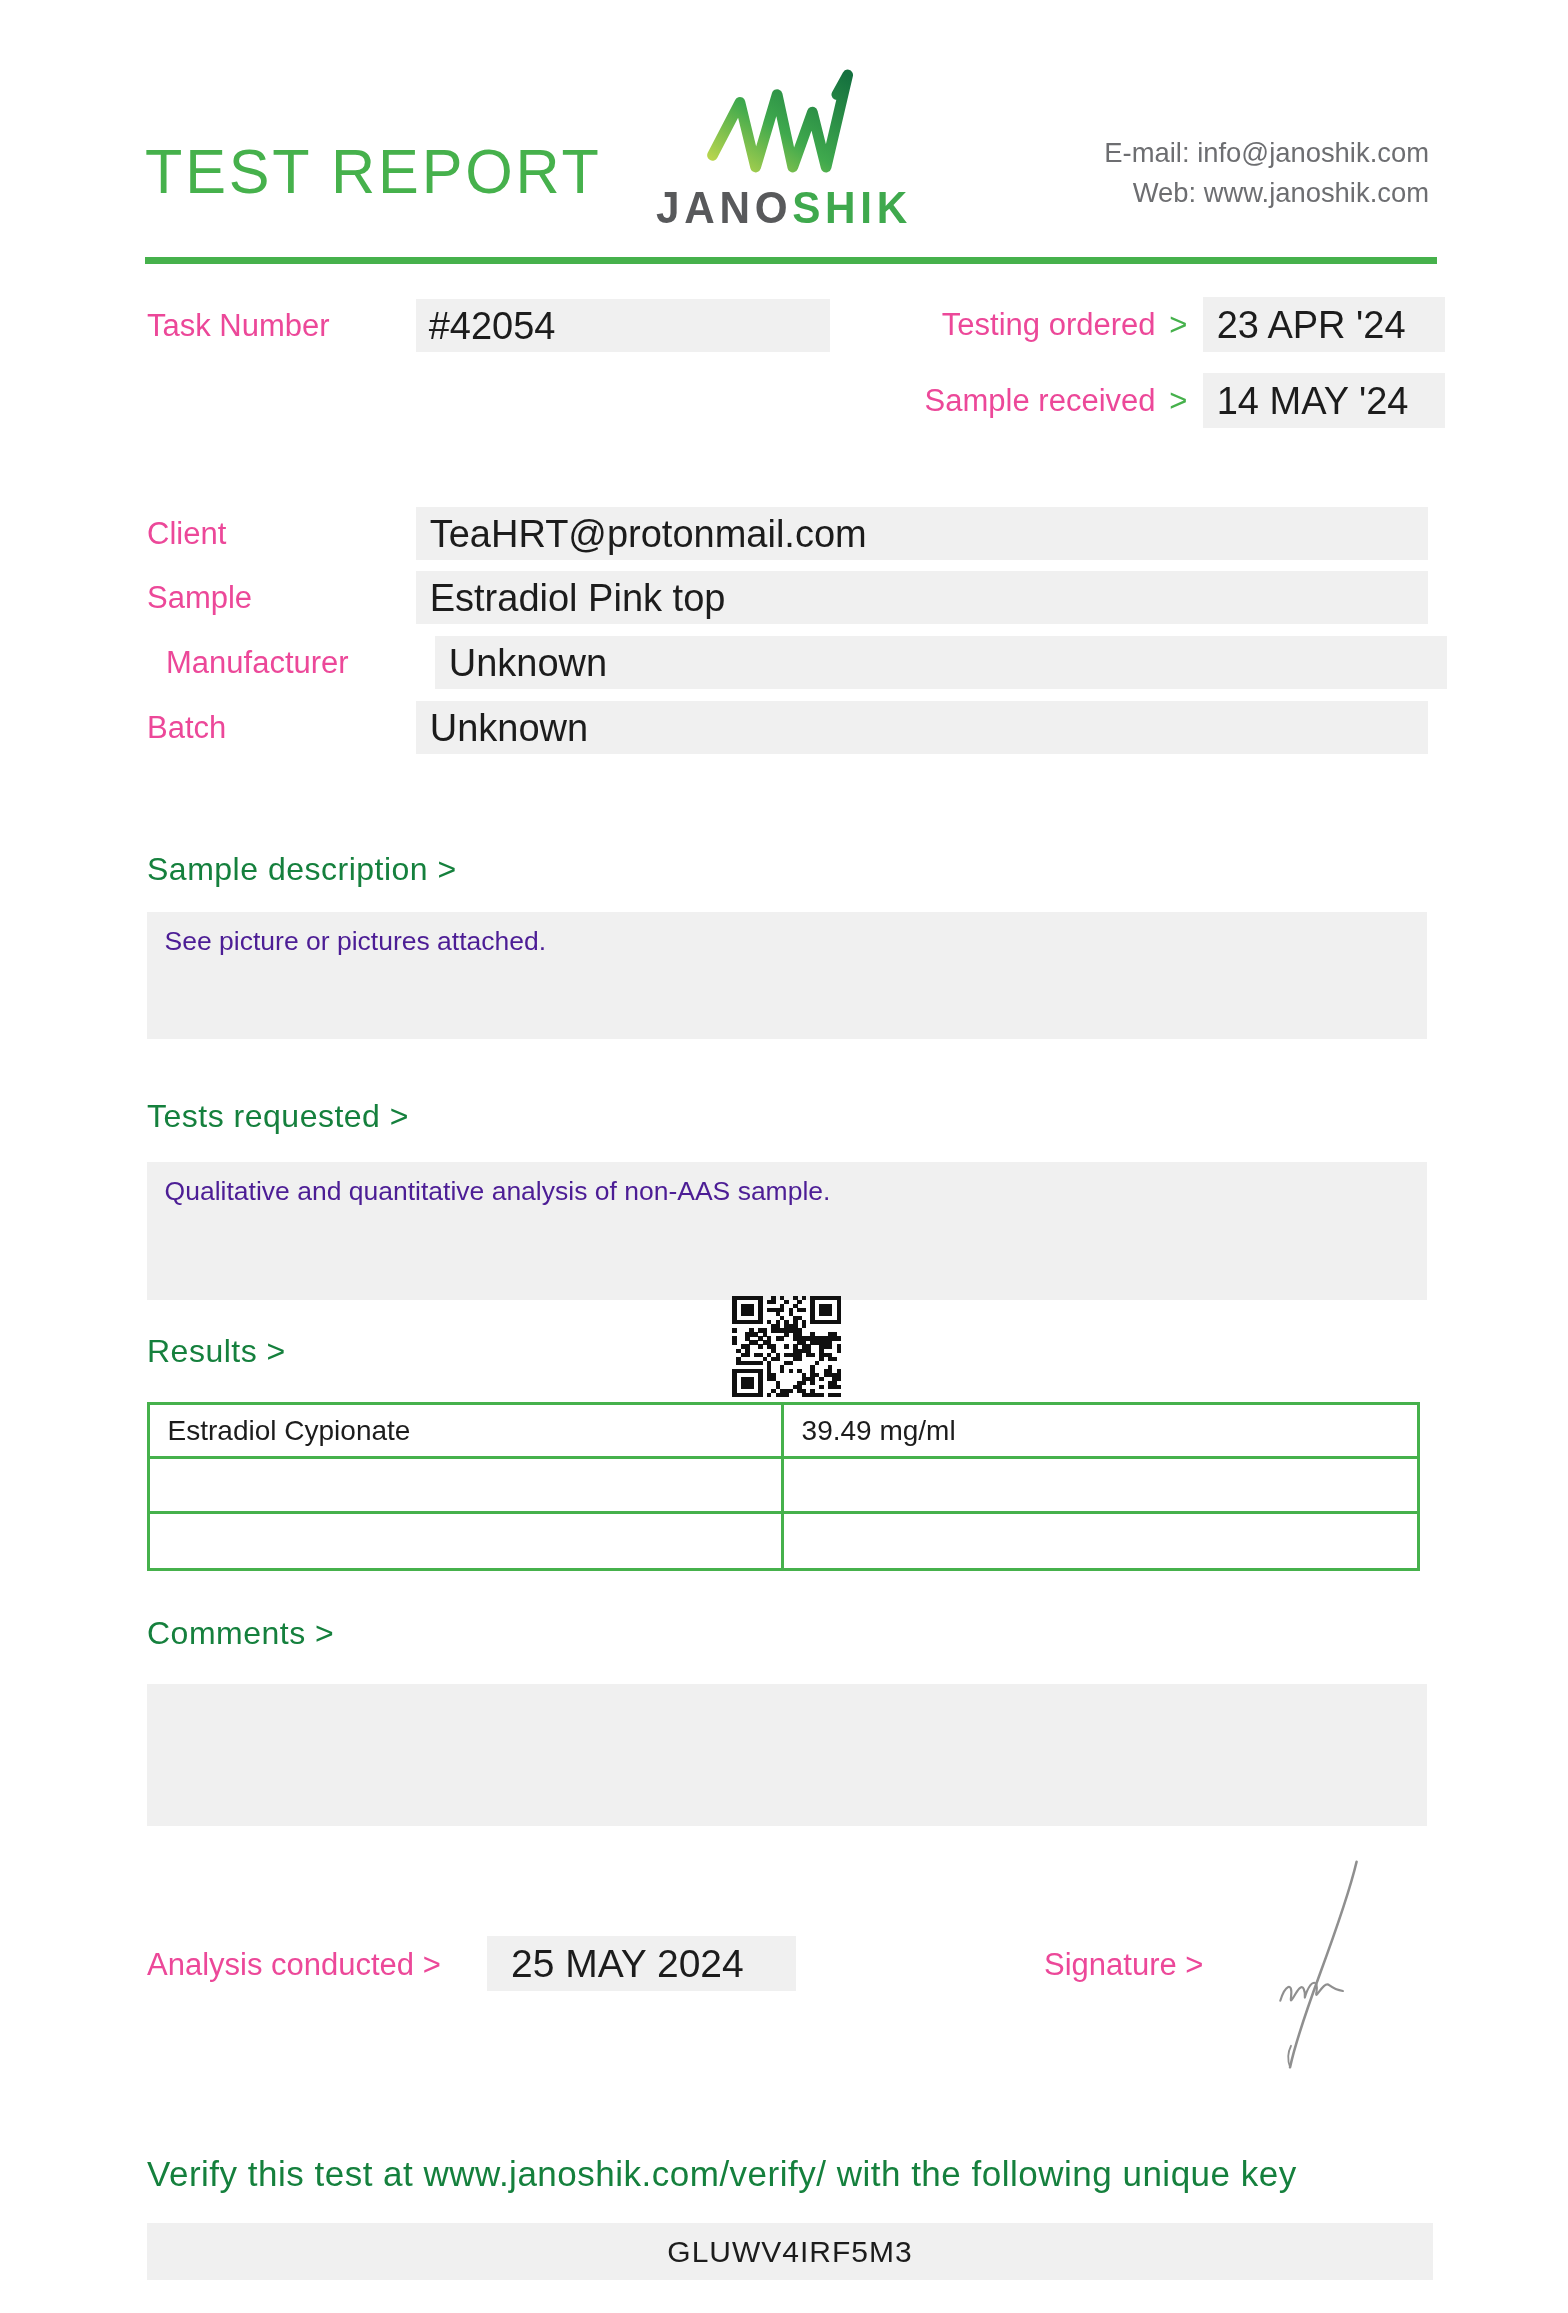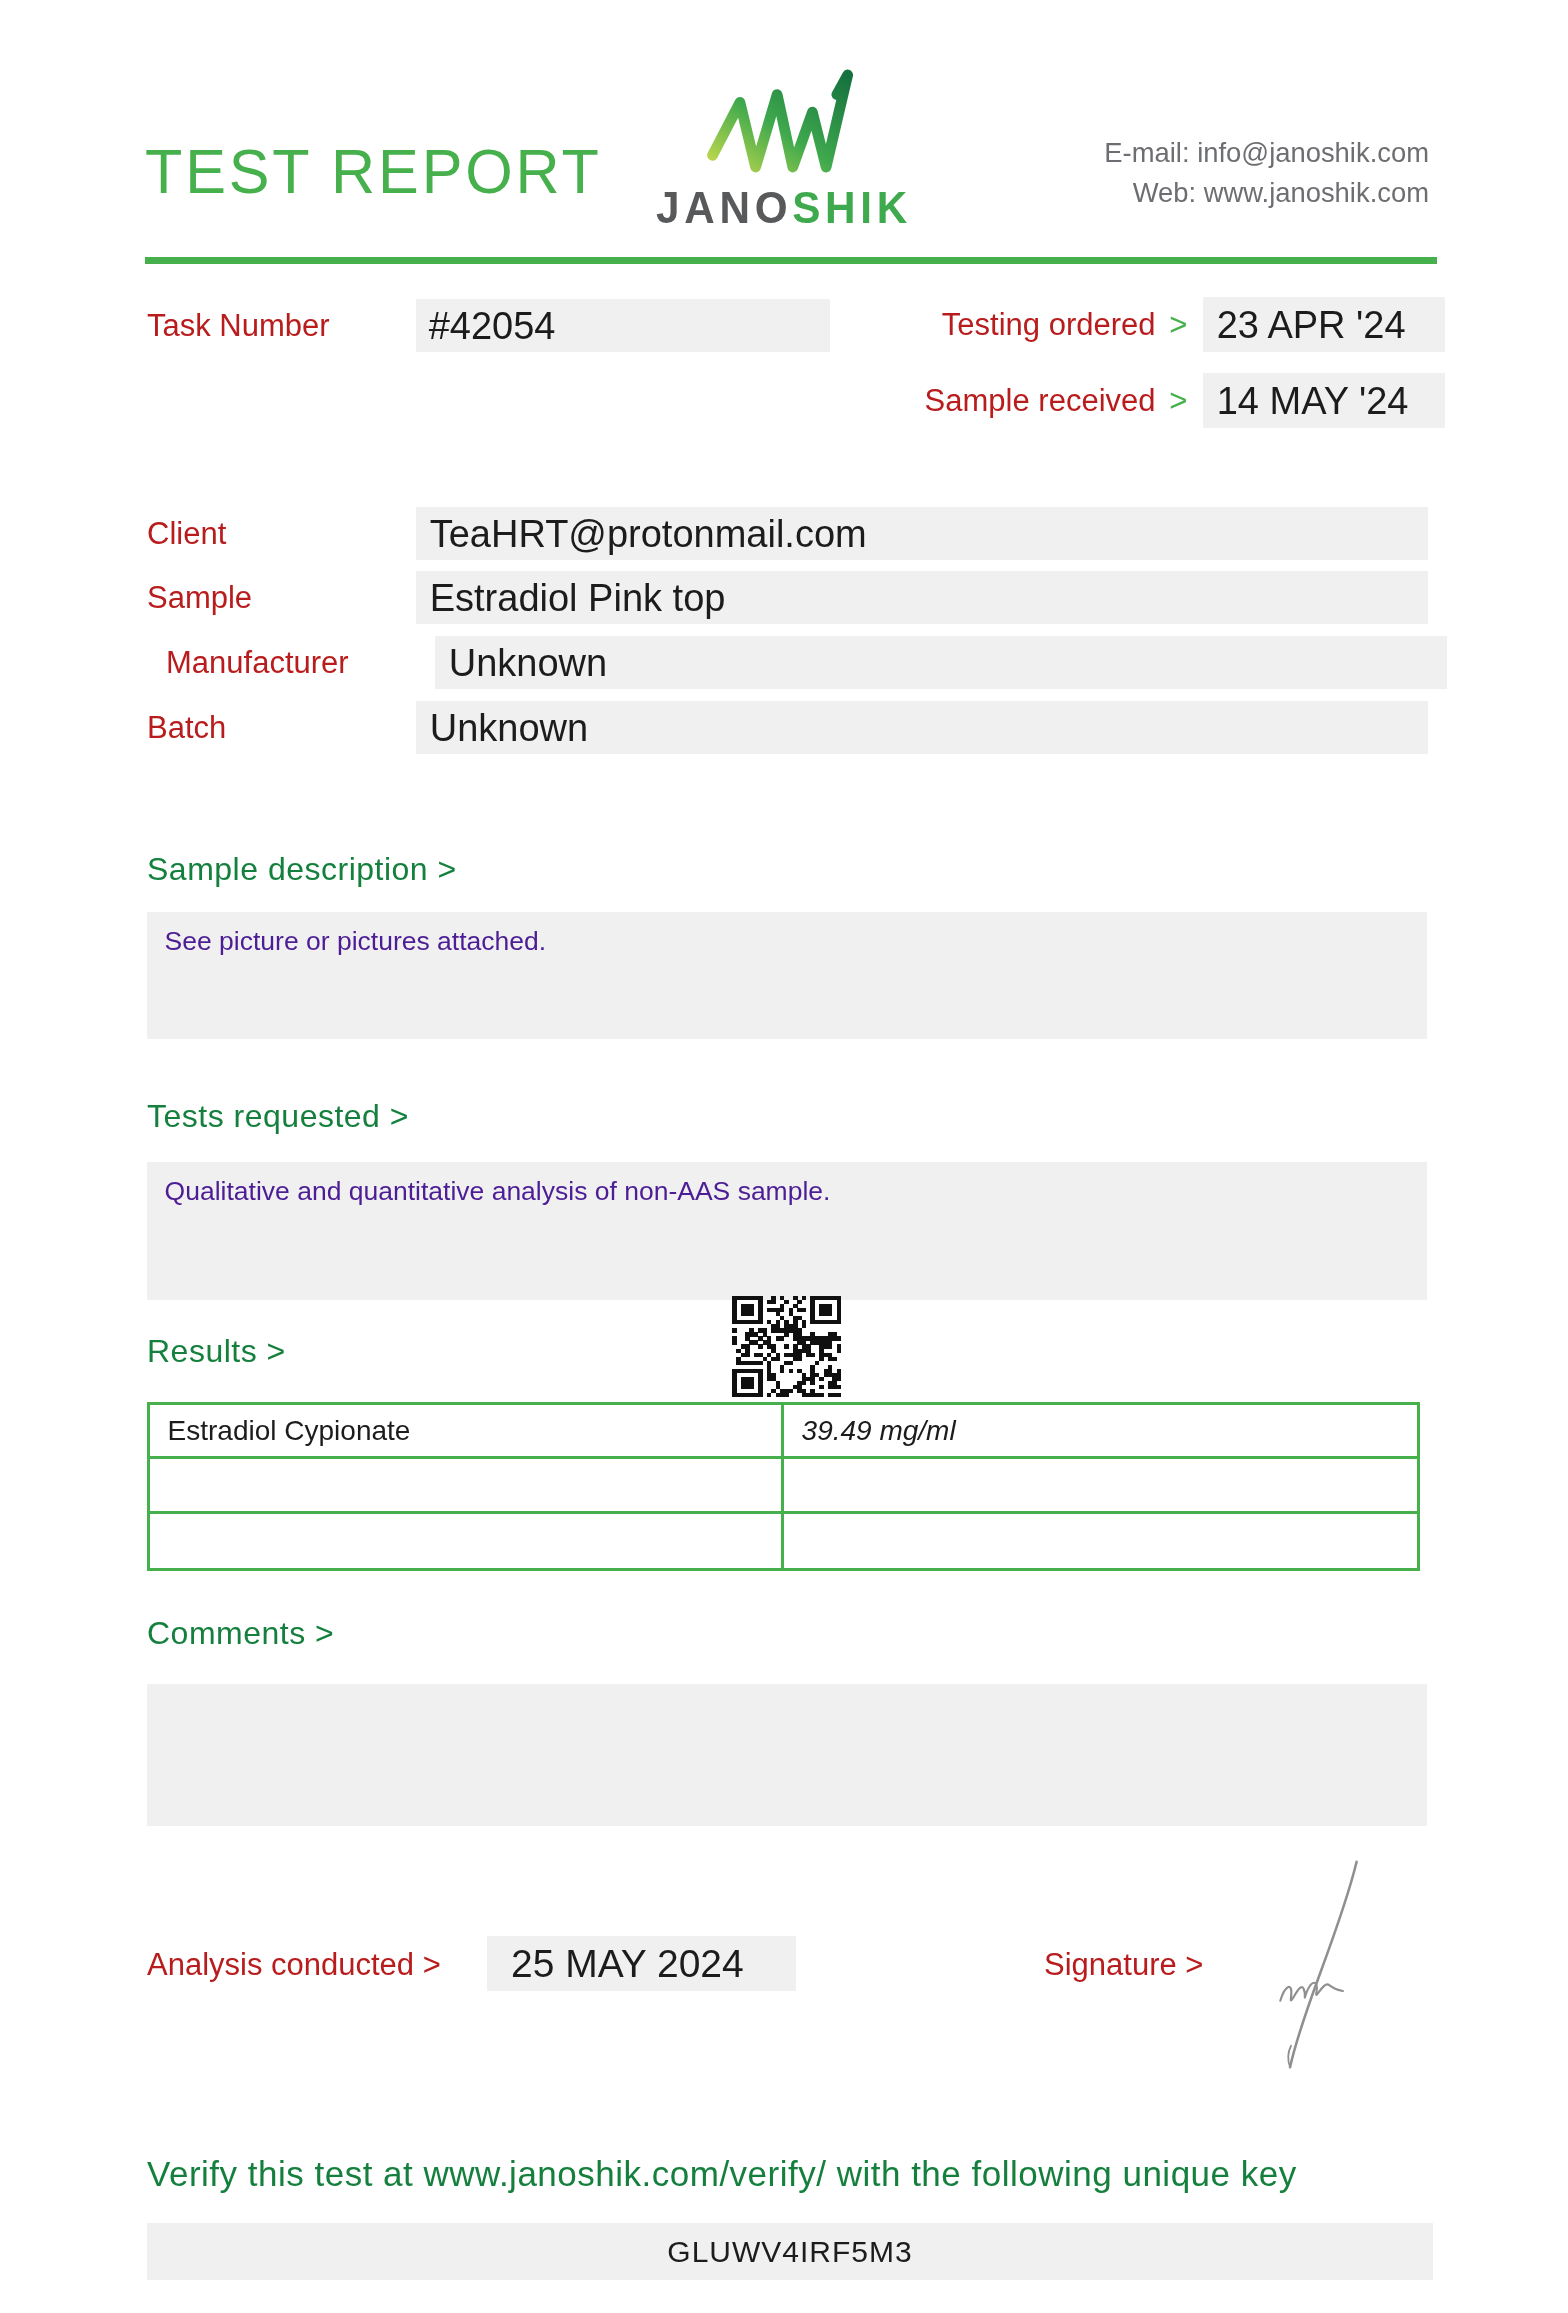--- a/index.html
+++ b/index.html
@@ -26,21 +26,21 @@
   }
   .wordmark .gray{color:#58595b;}
   .wordmark .green{color:#3fa94d;}
   .contact{
     position:absolute;right:139px;top:133px;text-align:right;
     color:#6d6e71;font-size:27.4px;line-height:40px;white-space:nowrap;
   }
   .divider{position:absolute;left:145px;top:257px;width:1292px;height:6.9px;background:#46b14c;}
 
   
-  .glabel{color:#b91c1c;font-size:31px;white-space:nowrap;}
+  .glabel{color:#ec4899;font-size:31px;white-space:nowrap;}
   .gbox{background:#f0f0f0;}
   .heading{
     position:absolute;left:147px;color:#15803d;font-size:32px;
     letter-spacing:0.5px;white-space:nowrap;
   }
 
   
   .task-label{position:absolute;left:147px;top:308px;}
   .task-box{
     position:absolute;left:416px;top:299px;width:414px;height:53px;
@@ -86,21 +86,21 @@
   .rtable{
     position:absolute;left:147px;top:1402px;width:1273px;height:169px;
     border:3.9px solid #46b14c;box-sizing:border-box;
     display:grid;grid-template-columns:634px 1fr;grid-template-rows:1fr 1fr 1fr;
   }
   .rtable .cell{
     border-right:3.9px solid #46b14c;border-bottom:3.9px solid #46b14c;
     font-size:28px;display:flex;align-items:center;padding-left:17.6px;
     white-space:nowrap;overflow:hidden;
   }
-  .rtable .cell.last-col{border-right:none;font-style:italic;}
+  .rtable .cell.last-col{border-right:none;}
   .rtable .cell.last-row{border-bottom:none;}
 
   
   .analysis-label{position:absolute;left:147px;top:1947px;}
   .analysis-box{
     position:absolute;left:487px;top:1936px;width:309px;height:55px;
     font-size:39px;line-height:56px;padding-left:24px;box-sizing:border-box;
     white-space:nowrap;
   }
   .signature-label{position:absolute;left:1044px;top:1947px;}

